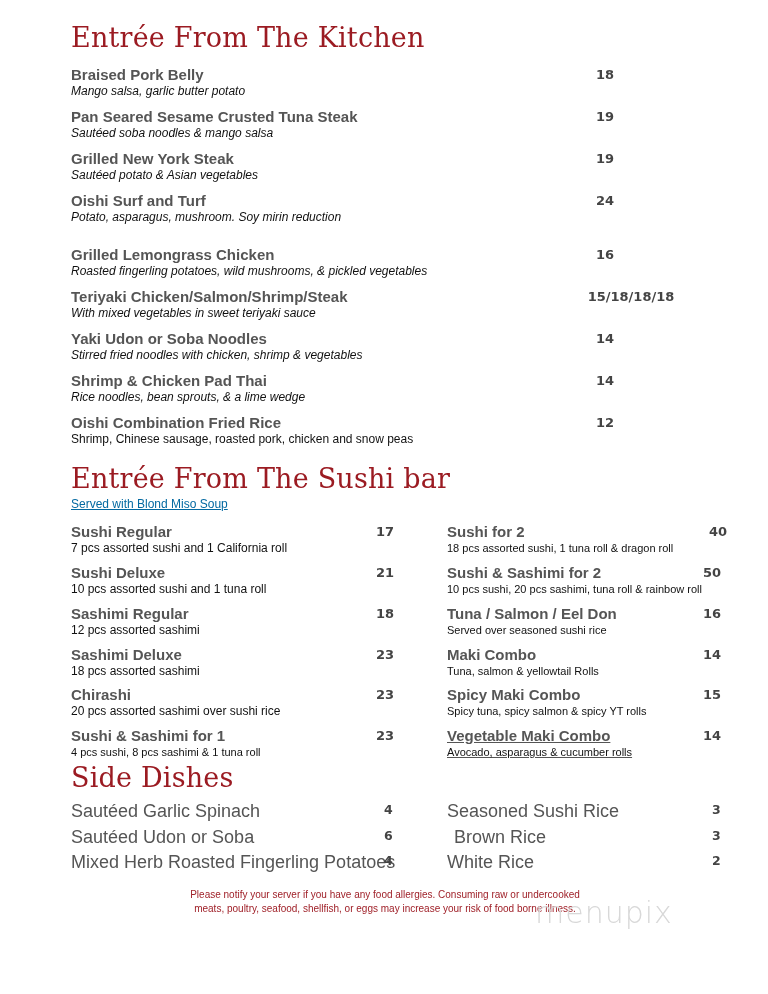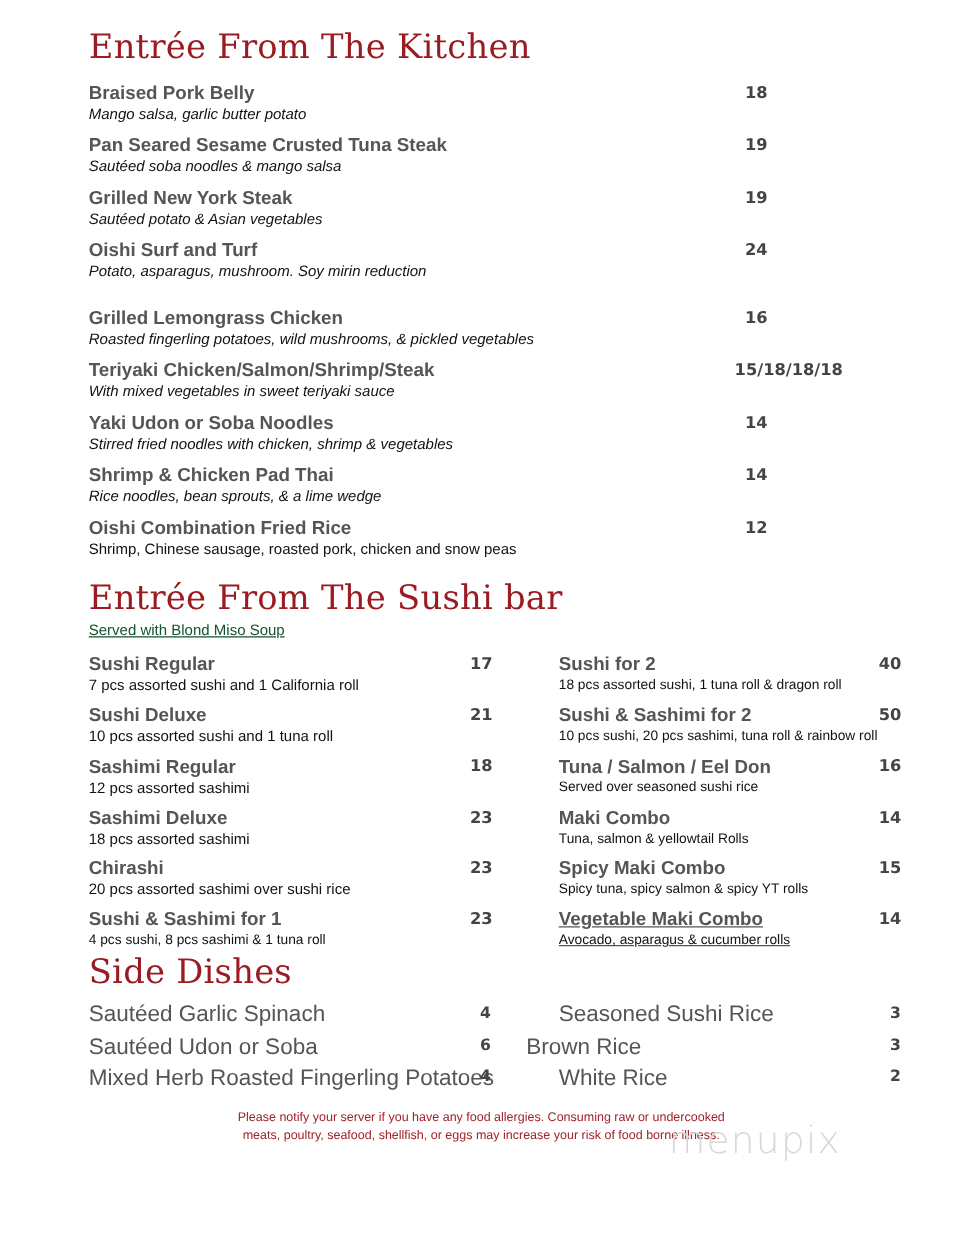--- a/index.html
+++ b/index.html
@@ -1,18 +1,18 @@
 <!DOCTYPE html>
 <html><head>
 <meta charset="utf-8">
 <style>
   html, body { margin: 0; padding: 0; background: #ffffff; }
   body { width: 768px; height: 994px; position: relative; overflow: hidden; font-family: "Liberation Sans", sans-serif; color: #555; }
   .section-title { position: absolute; left: 71px; font-family: "DejaVu Serif", serif; color: #9b1b22; font-size: 27px; letter-spacing: 0.2px; line-height: 1; font-weight: normal; }
-  .subtitle { position: absolute; left: 71px; top: 497px; font-size: 12px; color: #14532d; text-decoration: underline; }
+  .subtitle { position: absolute; left: 71px; top: 497px; font-size: 12px; color: #0369a1; text-decoration: underline; }
   .item { position: absolute; }
   .item-name { font-size: 15px; font-weight: bold; color: #555; line-height: 18px; white-space: nowrap; }
   .item-desc { font-size: 12px; color: #111; line-height: 14px; white-space: nowrap; }
   .item-desc.italic { font-style: italic; }
   .price { position: absolute; font-family: "DejaVu Sans", sans-serif; font-size: 13px; font-weight: bold; color: #444; text-align: center; white-space: nowrap; }
   .side-name { position: absolute; font-size: 18px; font-weight: normal; color: #555; white-space: nowrap; }
   .side-price { position: absolute; font-family: "DejaVu Sans", sans-serif; font-size: 12.5px; font-weight: bold; color: #444; white-space: nowrap; }
   .notice { position: absolute; left: 170px; top: 888px; width: 430px; text-align: center; font-size: 10px; line-height: 14px; color: #a0222a; }
   .watermark { position: absolute; left: 535px; top: 895px; font-size: 30px; color: #d8d8d8; font-family: "DejaVu Sans", sans-serif; font-weight: 200; letter-spacing: 1px; }
 </style>
@@ -111,21 +111,21 @@
 <div class="item" style="left:71px; top:727px;">
   <div class="item-name">Sushi &amp; Sashimi for 1</div>
   <div class="item-desc" style="font-size:11px;">4 pcs sushi, 8 pcs sashimi &amp; 1 tuna roll</div>
 </div>
 <div class="price" style="left:370px; width:30px; top:728px;">23</div>
 
 <div class="item" style="left:447px; top:523px;">
   <div class="item-name">Sushi for 2</div>
   <div class="item-desc" style="font-size:11px;">18 pcs assorted sushi, 1 tuna roll &amp; dragon roll</div>
 </div>
-<div class="price" style="left:697px; width:30px; top:524px;">40</div>
+<div class="price" style="left:697px; width:30px; top:524px;text-align:right;">40</div>
 
 <div class="item" style="left:447px; top:564px;">
   <div class="item-name">Sushi &amp; Sashimi for 2</div>
   <div class="item-desc" style="font-size:11px;">10 pcs sushi, 20 pcs sashimi, tuna roll &amp; rainbow roll</div>
 </div>
 <div class="price" style="left:697px; width:30px; top:565px;">50</div>
 
 <div class="item" style="left:447px; top:605px;">
   <div class="item-name">Tuna / Salmon / Eel Don</div>
   <div class="item-desc" style="font-size:11px;">Served over seasoned sushi rice</div>
@@ -154,21 +154,21 @@
 
 <div class="side-name" style="left:71px; top:801px;">Sautéed Garlic Spinach</div>
 <div class="side-price" style="left:384px; top:802px;">4</div>
 <div class="side-name" style="left:71px; top:827px;">Sautéed Udon or Soba</div>
 <div class="side-price" style="left:384px; top:828px;">6</div>
 <div class="side-name" style="left:71px; top:852px;">Mixed Herb Roasted Fingerling Potatoes</div>
 <div class="side-price" style="left:384px; top:853px;">4</div>
 
 <div class="side-name" style="left:447px; top:801px;">Seasoned Sushi Rice</div>
 <div class="side-price" style="left:712px; top:802px;">3</div>
-<div class="side-name" style="left:421px; top:827px;">Brown Rice</div>
+<div class="side-name" style="left:454px; top:827px;">Brown Rice</div>
 <div class="side-price" style="left:712px; top:828px;">3</div>
 <div class="side-name" style="left:447px; top:852px;">White Rice</div>
 <div class="side-price" style="left:712px; top:853px;">2</div>
 
 <div class="notice">
   <div>Please notify your server if you have any food allergies. Consuming raw or undercooked</div>
   <div>meats, poultry, seafood, shellfish, or eggs may increase your risk of food borne illness.</div>
 </div>
 
 <div class="watermark">menupix</div>

